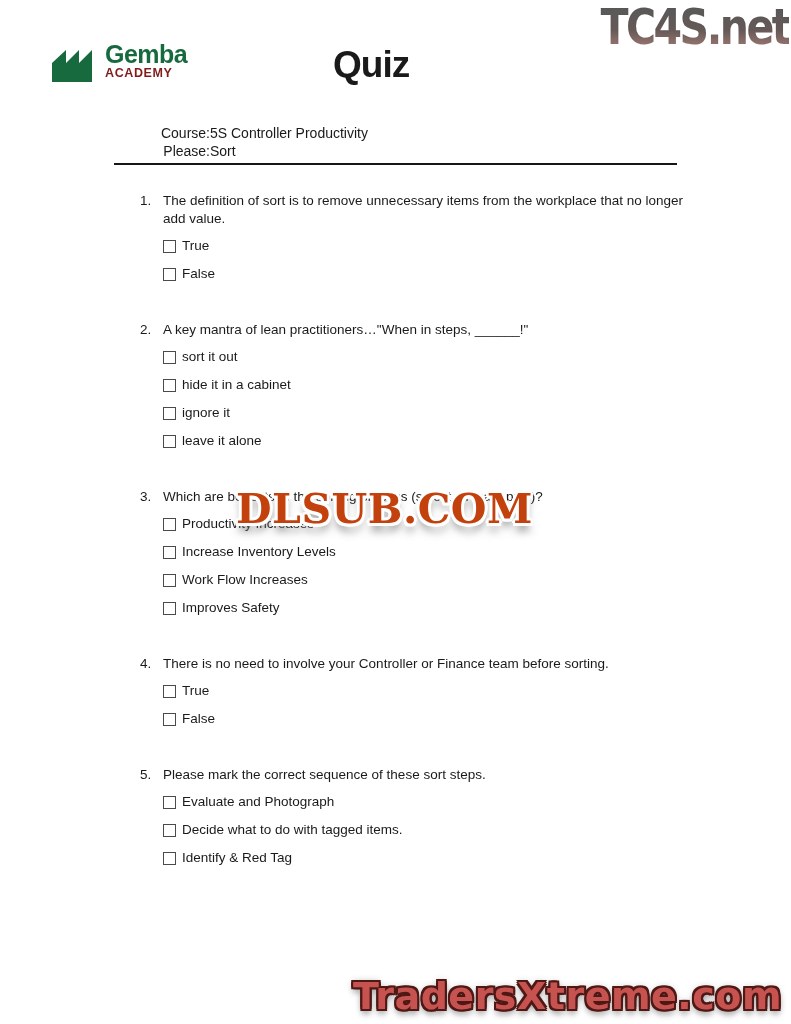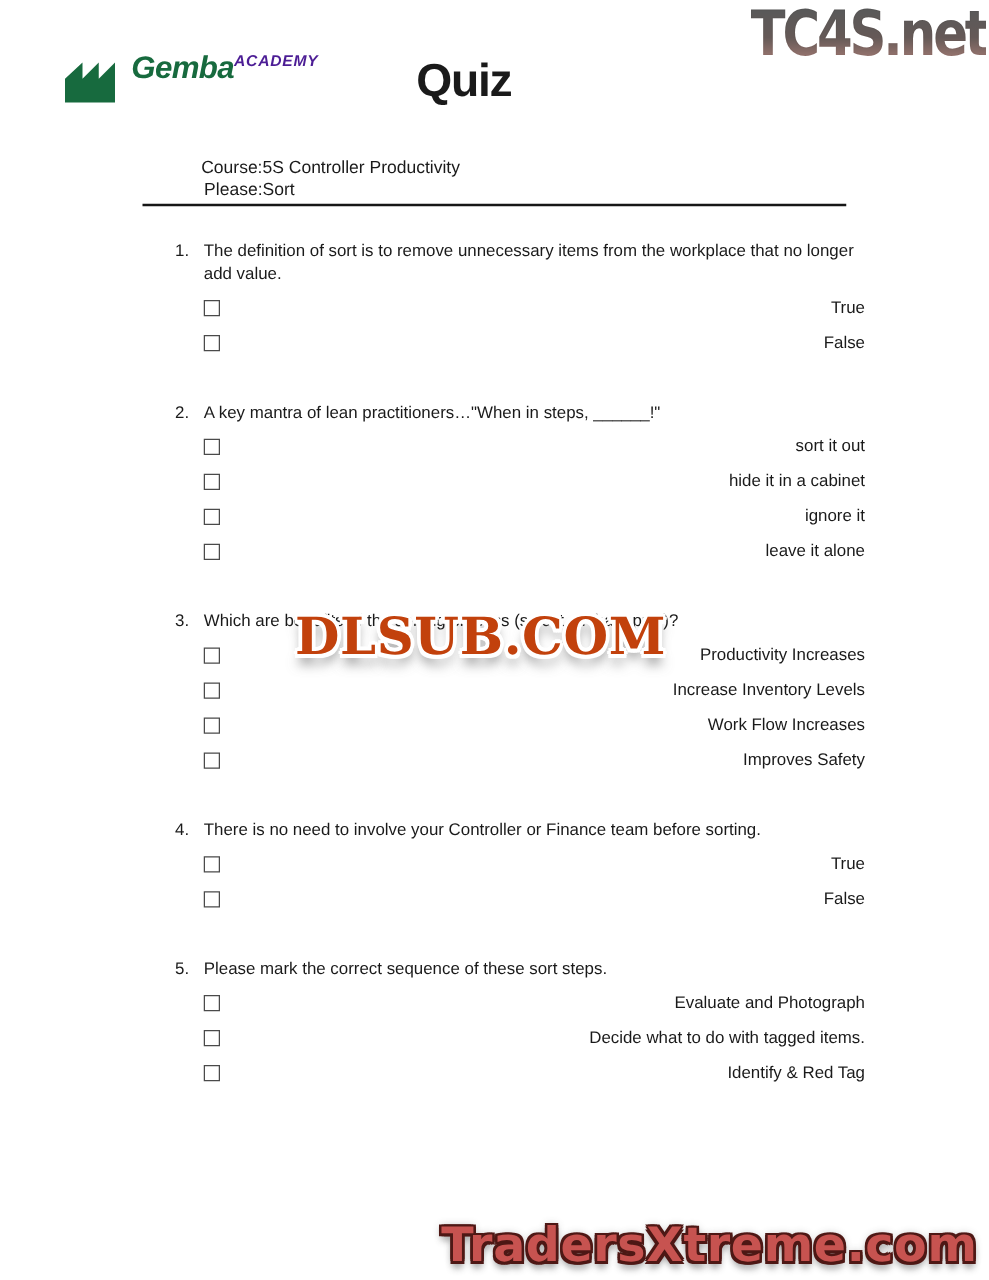--- a/index.html
+++ b/index.html
@@ -15,41 +15,41 @@
     font-size:50px; letter-spacing:-3px; white-space:nowrap;
     transform:scaleX(0.82); transform-origin:top right;
     background:linear-gradient(180deg,#3c3c3c 15%, #4a3d3a 55%, #8a5f58 85%, #a88880 100%);
     -webkit-background-clip:text; background-clip:text; color:transparent;
     text-shadow:0 0 1px rgba(255,255,255,0.15);
   }
 
   
   .logo { position:absolute; left:48px; top:42px; display:flex; align-items:flex-start; }
   .logo svg { display:block; margin-right:7px; }
-  .logo-text { display:flex; flex-direction:row;font-style:italic; }
+  .logo-text { display:flex; flex-direction:column; }
   .logo-name { font-size:25px; font-weight:bold; color:#176a3e; line-height:24px; letter-spacing:-0.5px; }
-  .logo-sub  { font-size:12.5px; font-weight:bold; color:#4c1d95; letter-spacing:0.6px; line-height:15px; }
+  .logo-sub  { font-size:12.5px; font-weight:bold; color:#7f1d1d; letter-spacing:0.6px; line-height:15px; }
 
   
   .title { position:absolute; left:333px; top:44px; font-size:37px; font-weight:bold; letter-spacing:-1px; margin:0; }
 
   
   .meta { position:absolute; left:115px; top:124px; width:562px; font-size:14px;text-align:right; }
   .meta-row { display:flex; height:18px; line-height:18px; }
   .meta-label { width:95px; flex:none; }
   .meta-rule { border:none; border-top:2px solid #161616; margin:3px 0 0 -1px; }
 
   
   .questions { position:absolute; left:140px; top:192px; width:552px; font-size:13.5px; }
   .question { overflow:hidden; margin-bottom:26px; }
   .q-head { display:flex; line-height:18px; }
   .q-num { width:23px; flex:none; }
   .q-text { width:527px; }
   .q-options { margin:11px 0 0 23px; }
-  .option { display:flex; align-items:center; height:14px; margin-bottom:14px;justify-content:space-between; }
+  .option { display:flex; align-items:center; height:14px; margin-bottom:14px; }
   .checkbox {
     width:13px; height:13px; flex:none; background:#fff;
     border:1px solid #4a4a4a; margin-right:6px; box-sizing:border-box;
   }
   .opt-label { line-height:14px; }
 
   
   .dlsub {
     position:absolute; left:236px; top:486px;
     font-family:"DejaVu Serif", serif; font-weight:bold;

